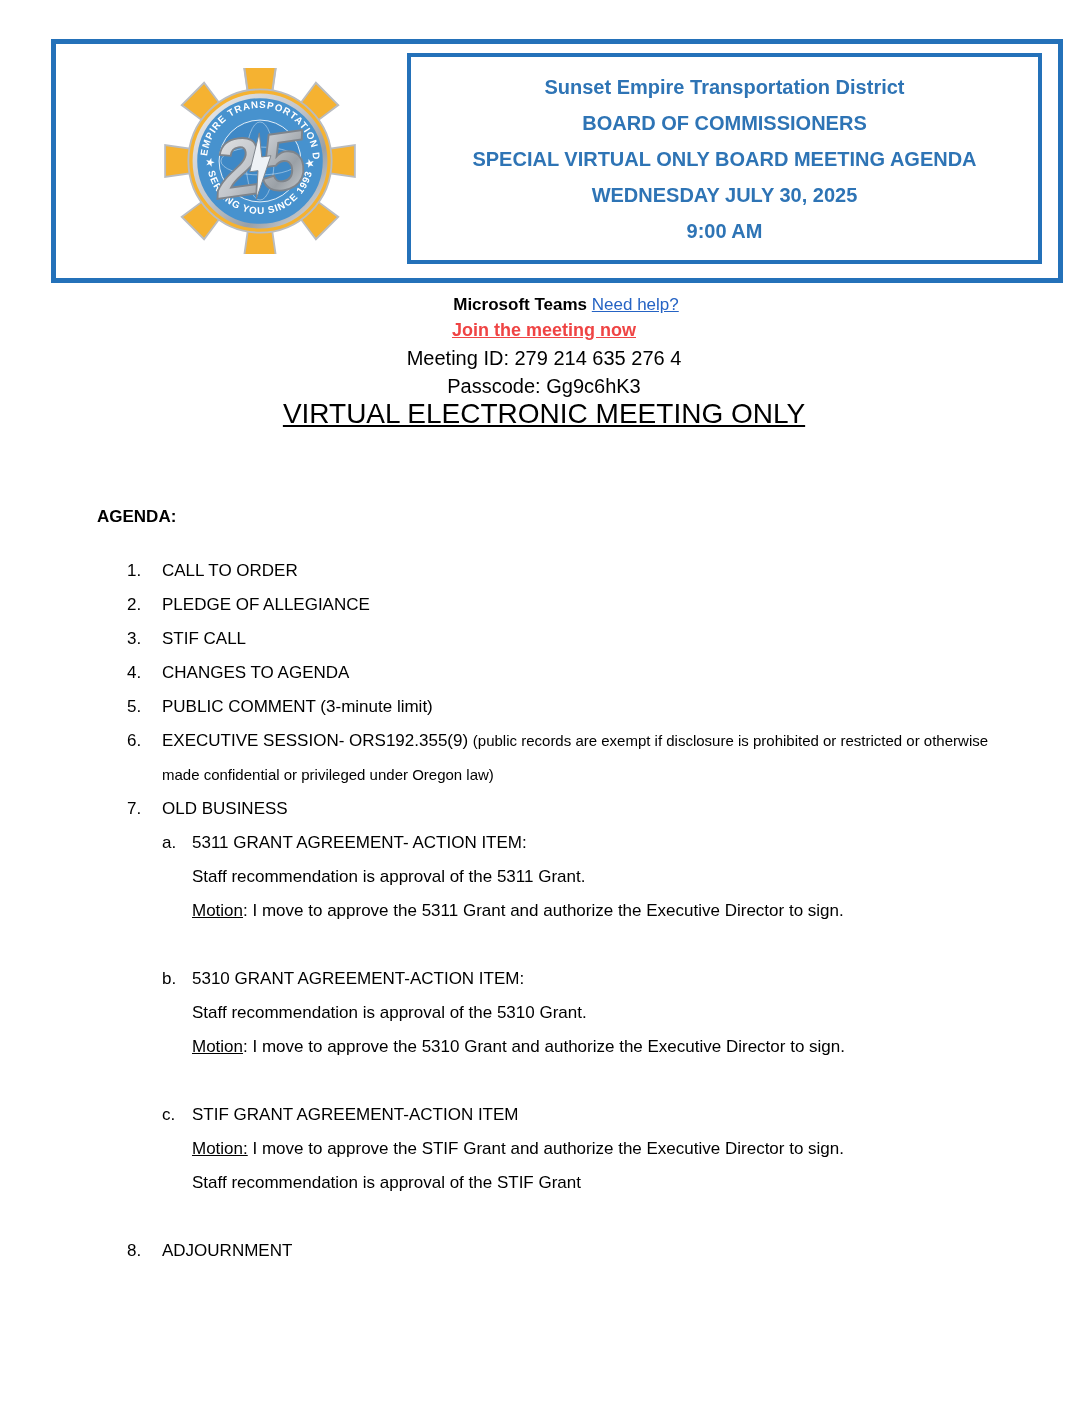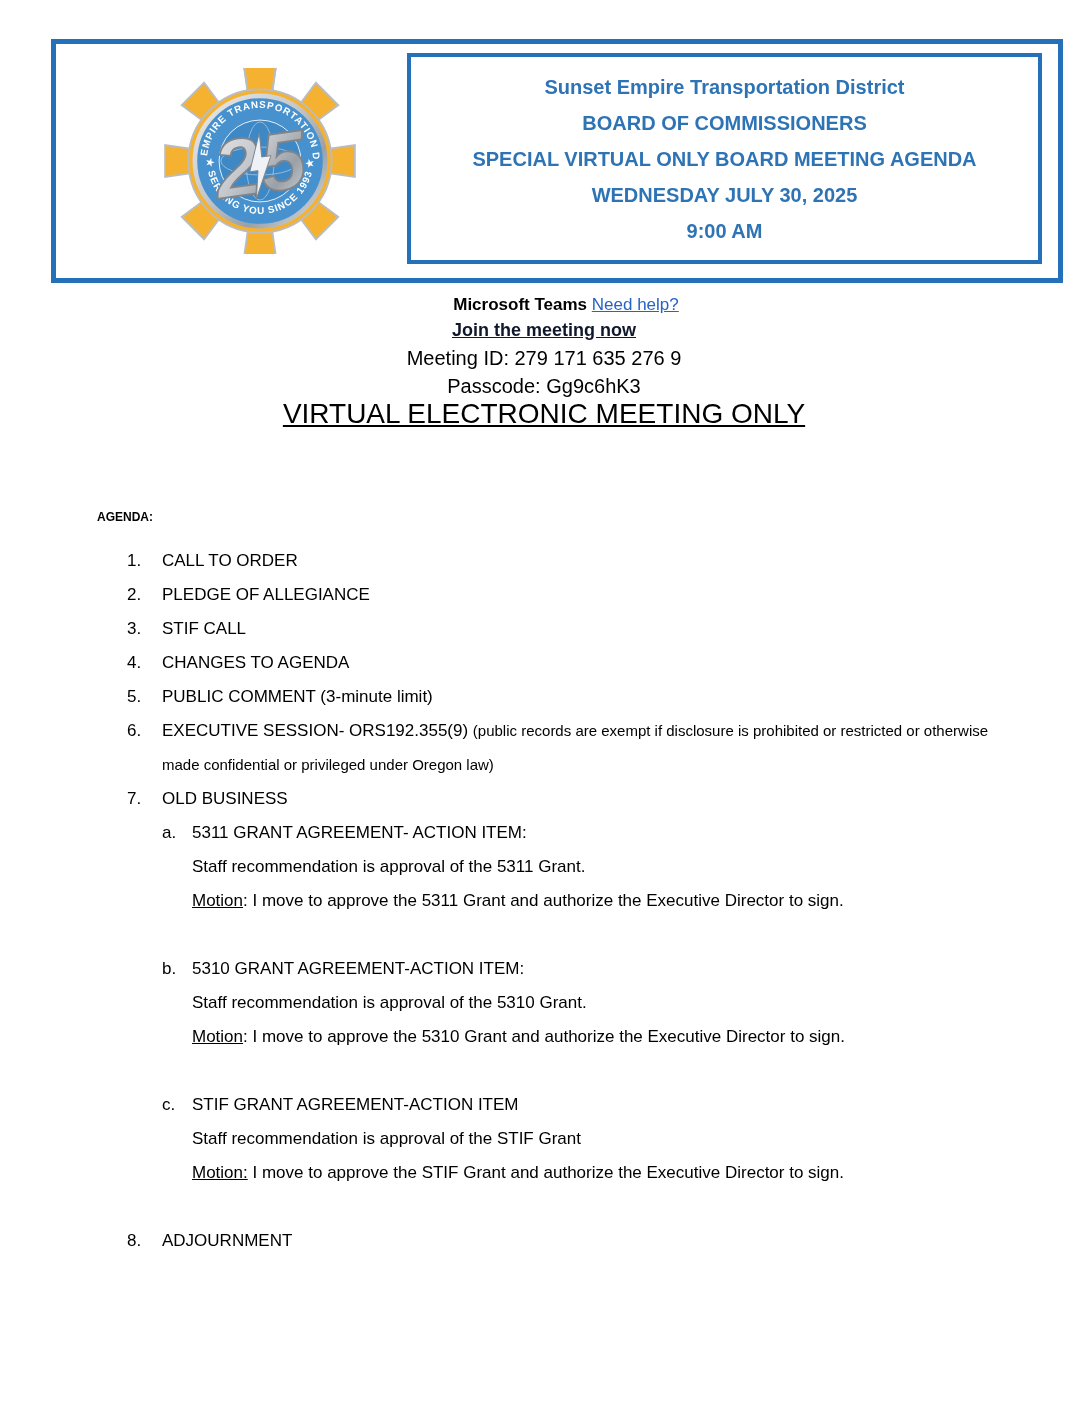--- a/index.html
+++ b/index.html
@@ -25,27 +25,27 @@
     color:#2E74B5; font-weight:bold; font-size:20px; line-height:22px;
     text-align:center; white-space:nowrap;
   }
 
   
   .teams { position:absolute; left:0; top:293px; width:1088px; text-align:center; }
   .tl-help { font-size:17px; line-height:24px;margin-left:44px; }
   .tl-help .platform { font-weight:bold; }
   .link-help { color:#2563C4; text-decoration:underline; cursor:pointer; }
   .tl-join { font-size:18px; line-height:27px; }
-  .link-join { color:#0f172a; font-weight:bold; text-decoration:underline; cursor:pointer; }
+  .link-join { color:#ef4444; font-weight:bold; text-decoration:underline; cursor:pointer; }
   .tl-id, .tl-pass { font-size:20px; line-height:28px; }
   .tl-virtual { font-size:28px; line-height:28px; text-decoration:underline; }
 
   
   .agenda { position:absolute; left:97px; top:504px; width:900px; }
-  .agenda-heading { font-size:12px; font-weight:bold; line-height:26px; margin-bottom:14px; }
+  .agenda-heading { font-size:17px; font-weight:bold; line-height:26px; margin-bottom:24px; }
   .agenda-item-row { display:flex; padding-left:30px; font-size:17px; line-height:34px; }
   .agenda-item-row .num { width:35px; flex:none; }
   .agenda-item-row .txt { flex:1; }
   .small-text { font-size:15px; }
   .sub-block { margin-bottom:34px; }
   .sub-row { display:flex; padding-left:65px; font-size:17px; line-height:34px; }
   .sub-row .letter { width:30px; flex:none; }
   .sub-line { padding-left:95px; font-size:17px; line-height:34px; }
   .motion-label { text-decoration:underline; }
 </style>
@@ -113,21 +113,21 @@
   <div class="teams">
     <div class="tl-help">
       <span class="platform">Microsoft Teams</span>
       <a class="link-help">Need help?</a>
     </div>
     <div class="tl-join">
       <a class="link-join">Join the meeting now</a>
     </div>
     <div class="tl-id">
       <span>Meeting ID:</span>
-      <span>279 171 635 276 9</span>
+      <span>279 214 635 276 4</span>
     </div>
     <div class="tl-pass">
       <span>Passcode:</span>
       <span>Gg9c6hK3</span>
     </div>
     <div class="tl-virtual">VIRTUAL ELECTRONIC MEETING ONLY</div>
   </div>
 
   <div class="agenda">
     <div class="agenda-heading">AGENDA:</div>
@@ -174,22 +174,22 @@
             <span>5310 GRANT AGREEMENT-ACTION ITEM:</span>
           </div>
           <div class="sub-line">Staff recommendation is approval of the 5310 Grant.</div>
           <div class="sub-line"><span class="motion-label">Motion</span>: <span>I move to approve the 5310 Grant and authorize the Executive Director to sign.</span></div>
         </div>
         <div class="sub-block">
           <div class="sub-row">
             <span class="letter">c.</span>
             <span>STIF GRANT AGREEMENT-ACTION ITEM</span>
           </div>
+          <div class="sub-line"><span class="motion-label">Motion:</span> <span>I move to approve the STIF Grant and authorize the Executive Director to sign.</span></div>
           <div class="sub-line">Staff recommendation is approval of the STIF Grant</div>
-          <div class="sub-line"><span class="motion-label">Motion:</span> <span>I move to approve the STIF Grant and authorize the Executive Director to sign.</span></div>
         </div>
         <div class="agenda-item-row">
           <span class="num">8.</span>
           <span class="txt"><span>ADJOURNMENT</span></span>
         </div>
       </div>
   </div>
 
 </div>
 

